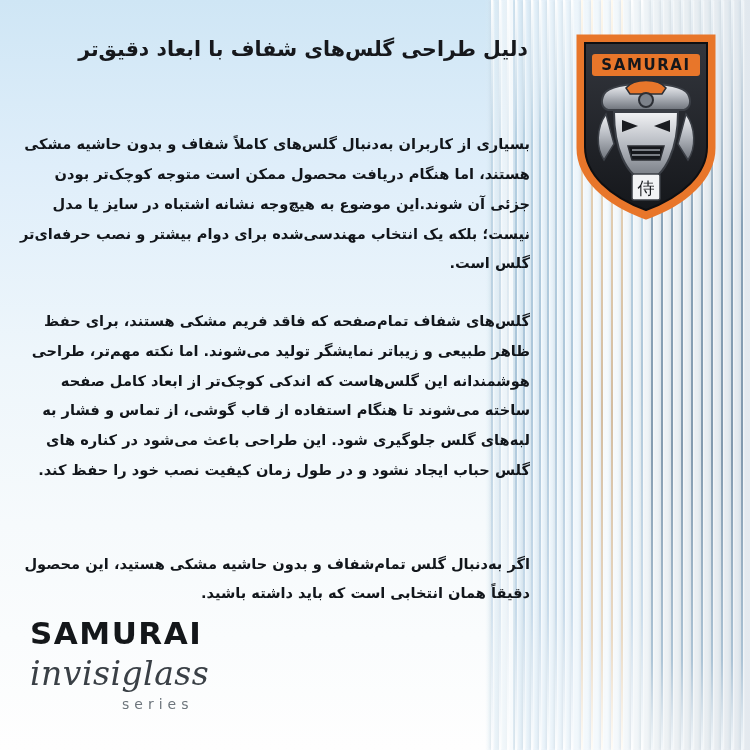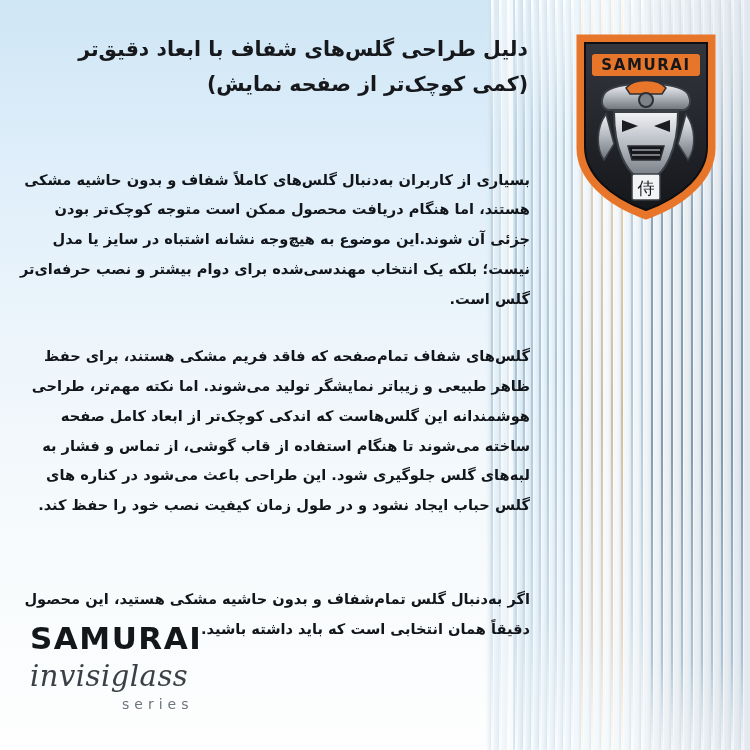--- a/index.html
+++ b/index.html
@@ -107,21 +107,21 @@
     font-family:"DejaVu Sans","Liberation Sans",sans-serif;
     font-weight:bold;
     font-size:31px;
     letter-spacing:1.5px;
     color:#14171a;
     line-height:1;
   }
   .brand-sub{
     font-family:"DejaVu Serif","Liberation Serif",serif;
     font-style:italic;
-    font-size:29px;
+    font-size:33px;
     color:#3a4046;
     line-height:1.15;
     margin-top:6px;
     letter-spacing:0.5px;
   }
   .brand-series{
     font-size:14px;
     letter-spacing:5px;
     color:#6d757c;
     margin-top:3px;
@@ -210,21 +210,20 @@
       <path d="M120 86 C130 100 130 120 122 132 L112 116 Z" fill="url(#gmetal)" stroke="#3b3f46" stroke-width="1.5"></path>
 
       <rect x="66" y="146" width="28" height="26" rx="2" fill="#f2f3f5" stroke="#3b3f46" stroke-width="1.5"></rect>
       <text x="80" y="166" text-anchor="middle" font-family="DejaVu Sans, sans-serif" font-size="17" fill="#15171b">侍</text>
     </svg>
   </div>
 
   <div class="content">
     <div class="title">
       <div>دلیل طراحی گلس‌های شفاف با ابعاد دقیق‌تر</div>
-      <div>(کمی کوچک‌تر از صفحه نمایش)</div>
     </div>
     <p id="p2" class="para">بسیاری از کاربران به‌دنبال گلس‌های کاملاً شفاف و بدون حاشیه مشکی هستند، اما هنگام دریافت محصول ممکن است متوجه کوچک‌تر بودن جزئی آن شوند.این موضوع به هیچ‌وجه نشانه اشتباه در سایز یا مدل نیست؛ بلکه یک انتخاب مهندسی‌شده برای دوام بیشتر و نصب حرفه‌ای‌تر گلس است.</p>
     <p id="p1" class="para">گلس‌های شفاف تمام‌صفحه که فاقد فریم مشکی هستند، برای حفظ ظاهر طبیعی و زیباتر نمایشگر تولید می‌شوند. اما نکته مهم‌تر، طراحی هوشمندانه این گلس‌هاست که اندکی کوچک‌تر از ابعاد کامل صفحه ساخته می‌شوند تا هنگام استفاده از قاب گوشی، از تماس و فشار به لبه‌های گلس جلوگیری شود. این طراحی باعث می‌شود در کناره های گلس حباب ایجاد نشود و در طول زمان کیفیت نصب خود را حفظ کند.</p>
     <p id="p3" class="para">اگر به‌دنبال گلس تمام‌شفاف و بدون حاشیه مشکی هستید، این محصول دقیقاً همان انتخابی است که باید داشته باشید.</p>
   </div>
 
   <div class="brand">
     <div class="brand-name">SAMURAI</div>
     <div class="brand-sub">invisiglass</div>
     <div class="brand-series">series</div>

